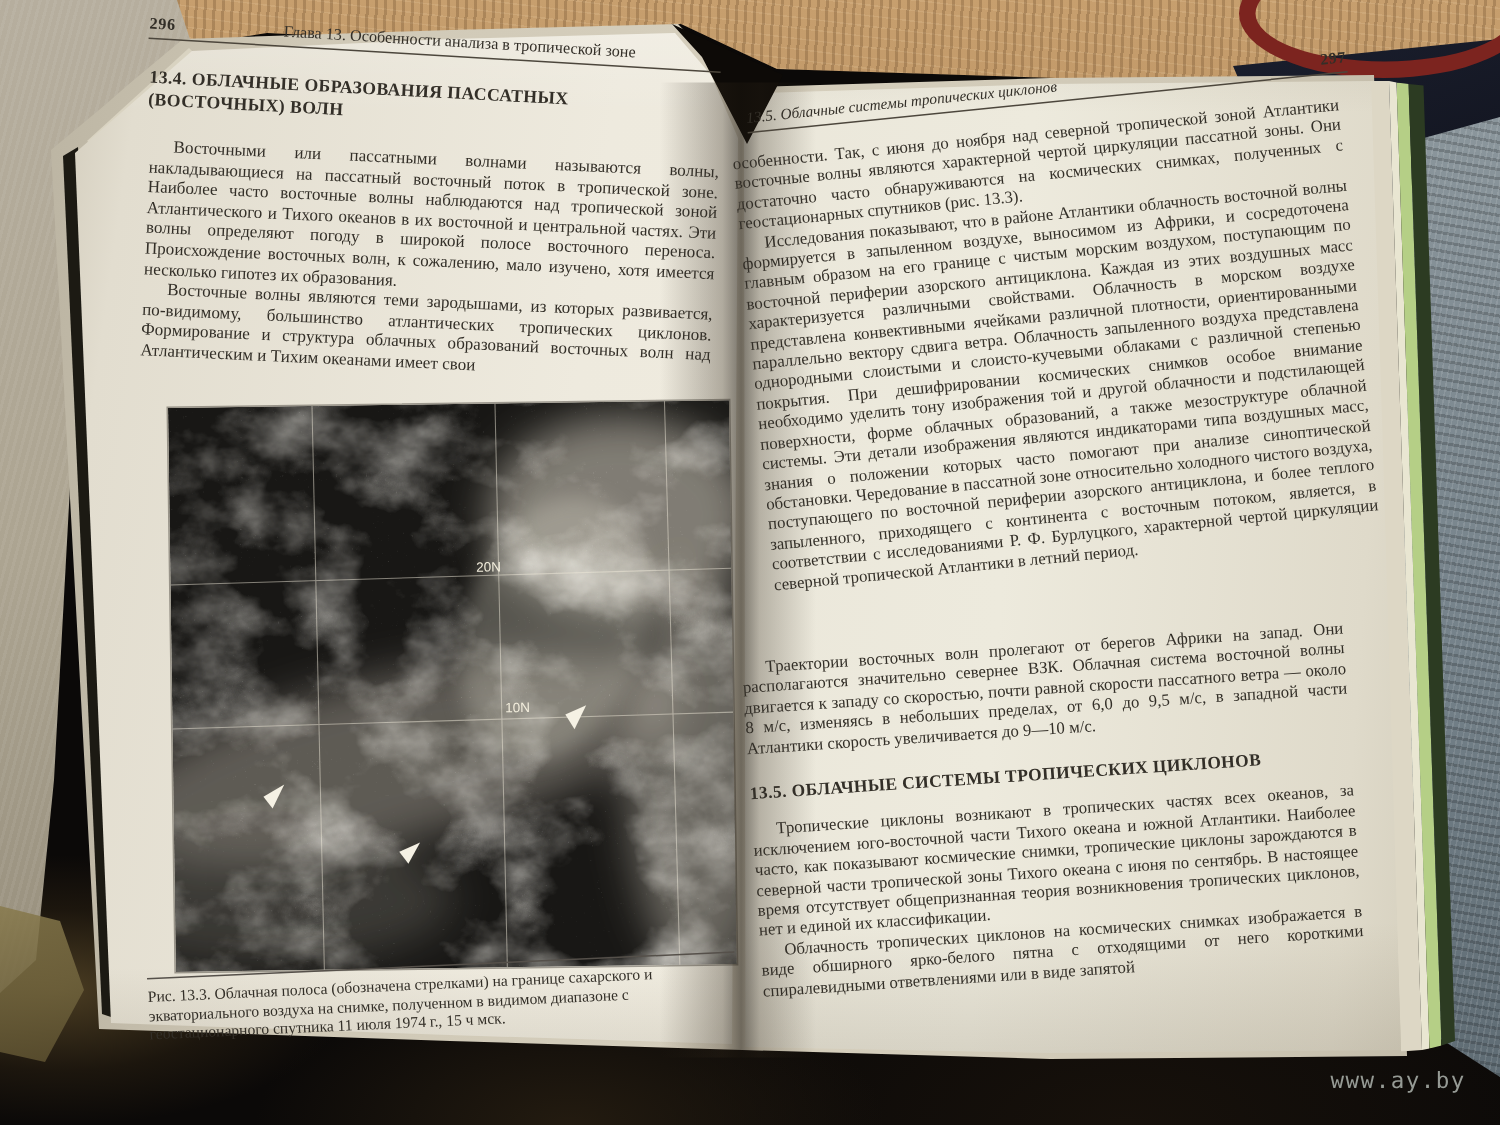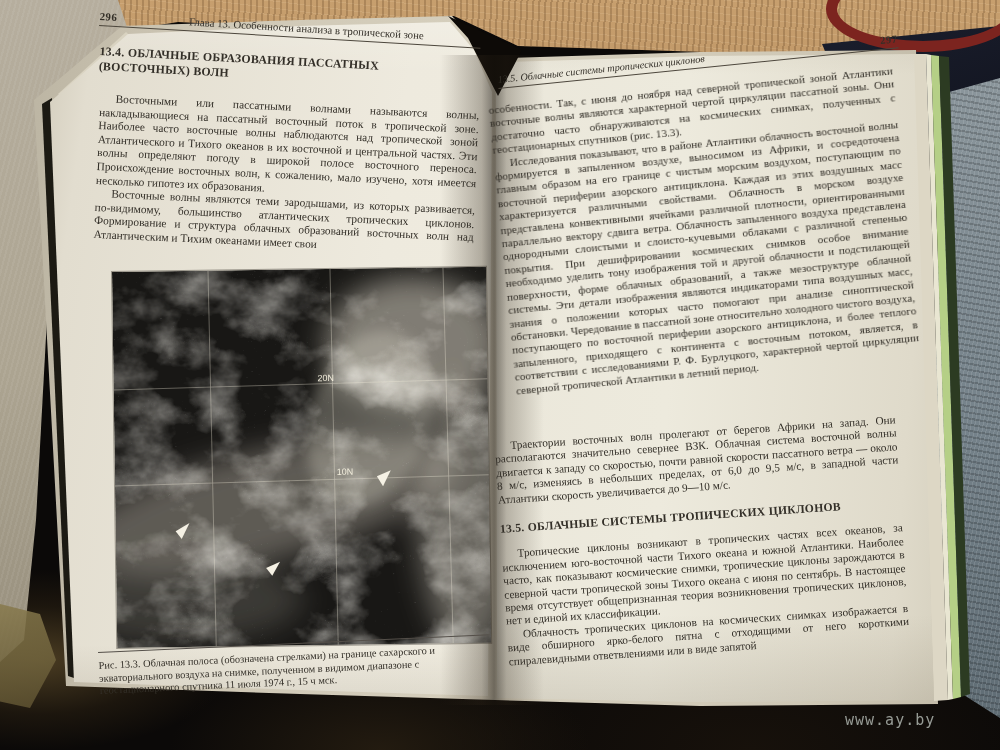--- a/index.html
+++ b/index.html
@@ -157,21 +157,21 @@
     left:488px;top:104px;width:406px;transform:rotate(-5.6deg);transform-origin:0 0;
   }
   .rp-body-bottom{
     left:494px;top:440px;width:402px;transform:rotate(-3.8deg);transform-origin:0 0;
   }
   .rp-heading{
     font-weight:bold;font-size:11.6px;letter-spacing:.3px;
     margin:16px 0 12px 0;
   }
   .watermark{
-    left:845px;top:711px;
+    left:887px;top:711px;
     font-family:"DejaVu Sans Mono", monospace;
     font-size:15px;color:#aeb4ae;letter-spacing:1px;opacity:.85;
   }
 </style>
 </head>
 <body>
 
 <div class="abs carpet-dark"></div>
 <div class="abs carpet-beige"></div>
 <div class="abs carpet-tan"></div>

